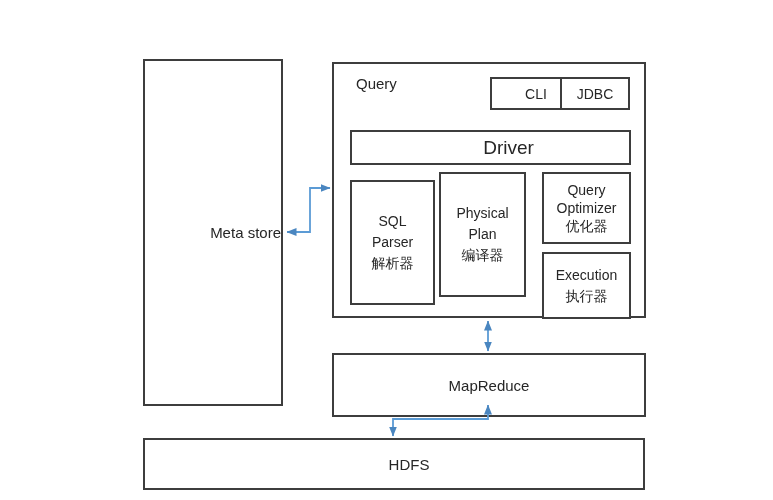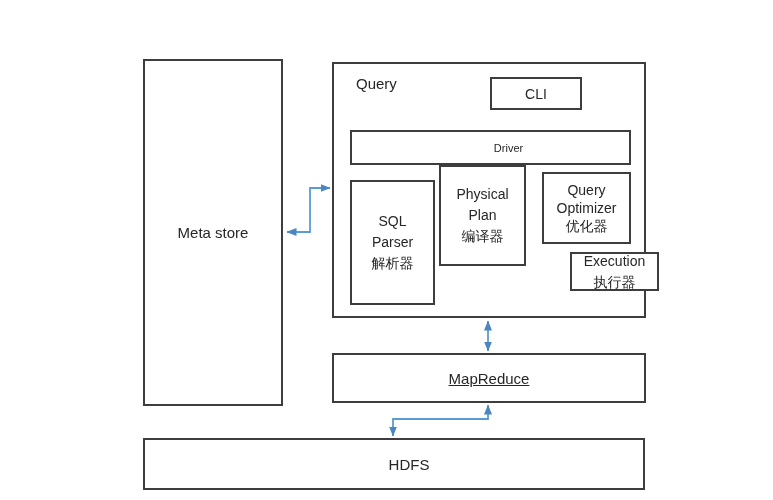--- a/index.html
+++ b/index.html
@@ -22,31 +22,31 @@
     position:absolute;left:340px;top:22px;width:150px;
     text-align:center;font-size:15px;font-weight:bold;
   }
   .box{
     position:absolute;box-sizing:border-box;
     border:2px solid var(--border);background:#fff;
     display:flex;align-items:center;justify-content:center;
     font-size:14px;
   }
   .pre{white-space:pre-line;text-align:center;line-height:1.5;}
-  #meta-store{left:143px;top:59px;width:140px;height:347px;font-size:15px;}
+  #meta-store{left:143px;top:59px;width:140px;height:347px;font-size:15px;justify-content:flex-end;}
   #client{left:332px;top:62px;width:314px;height:256px;}
   .client-label{position:absolute;left:22px;top:11px;font-size:15px;}
   #cli{left:128px;top:13px;width:92px;height:33px;margin-left:28px;}
   #jdbc{left:226px;top:13px;width:70px;height:33px;}
-  #driver{left:16px;top:66px;width:281px;height:35px;font-size:11px;padding-left:36px;}
+  #driver{left:16px;top:66px;width:281px;height:35px;font-size:19px;padding-left:36px;}
   #sql-parser{left:16px;top:116px;width:85px;height:125px;}
-  #physical-plan{left:105px;top:101px;width:87px;height:101px;}
+  #physical-plan{left:105px;top:108px;width:87px;height:125px;}
   #query-optimizer{left:208px;top:108px;width:89px;height:72px;line-height:1.3;}
-  #execution{left:208px;top:188px;width:89px;height:39px;line-height:1.45;margin-left:28px;}
-  #mapreduce{left:332px;top:353px;width:314px;height:50px;font-size:15px;text-decoration:underline;}
+  #execution{left:208px;top:188px;width:89px;height:67px;line-height:1.45;}
+  #mapreduce{left:332px;top:353px;width:314px;height:64px;font-size:15px;}
   #hdfs{left:143px;top:438px;width:502px;height:52px;font-size:15px;padding-left:30px;}
   svg.edges{
     position:absolute;left:0;top:0;width:773px;height:500px;
     pointer-events:none;
   }
   svg.edges polyline{
     fill:none;stroke:var(--arrow);stroke-width:1.8px;
   }
   svg.edges marker path{fill:var(--arrow-head);}
 </style>
@@ -60,20 +60,23 @@
     <span>Meta store</span>
   </div>
 
   <div class="box" id="client">
     <span class="client-label">Query</span>
 
     <div class="box" id="cli">
       <span>CLI</span>
     </div>
 
+    <div class="box" id="jdbc">
+      <span>JDBC</span>
+    </div>
 
     <div class="box" id="driver">
       <span>Driver</span>
     </div>
 
     <div class="box pre" id="sql-parser">
       <span>SQL
 Parser
 解析器</span>
     </div>

